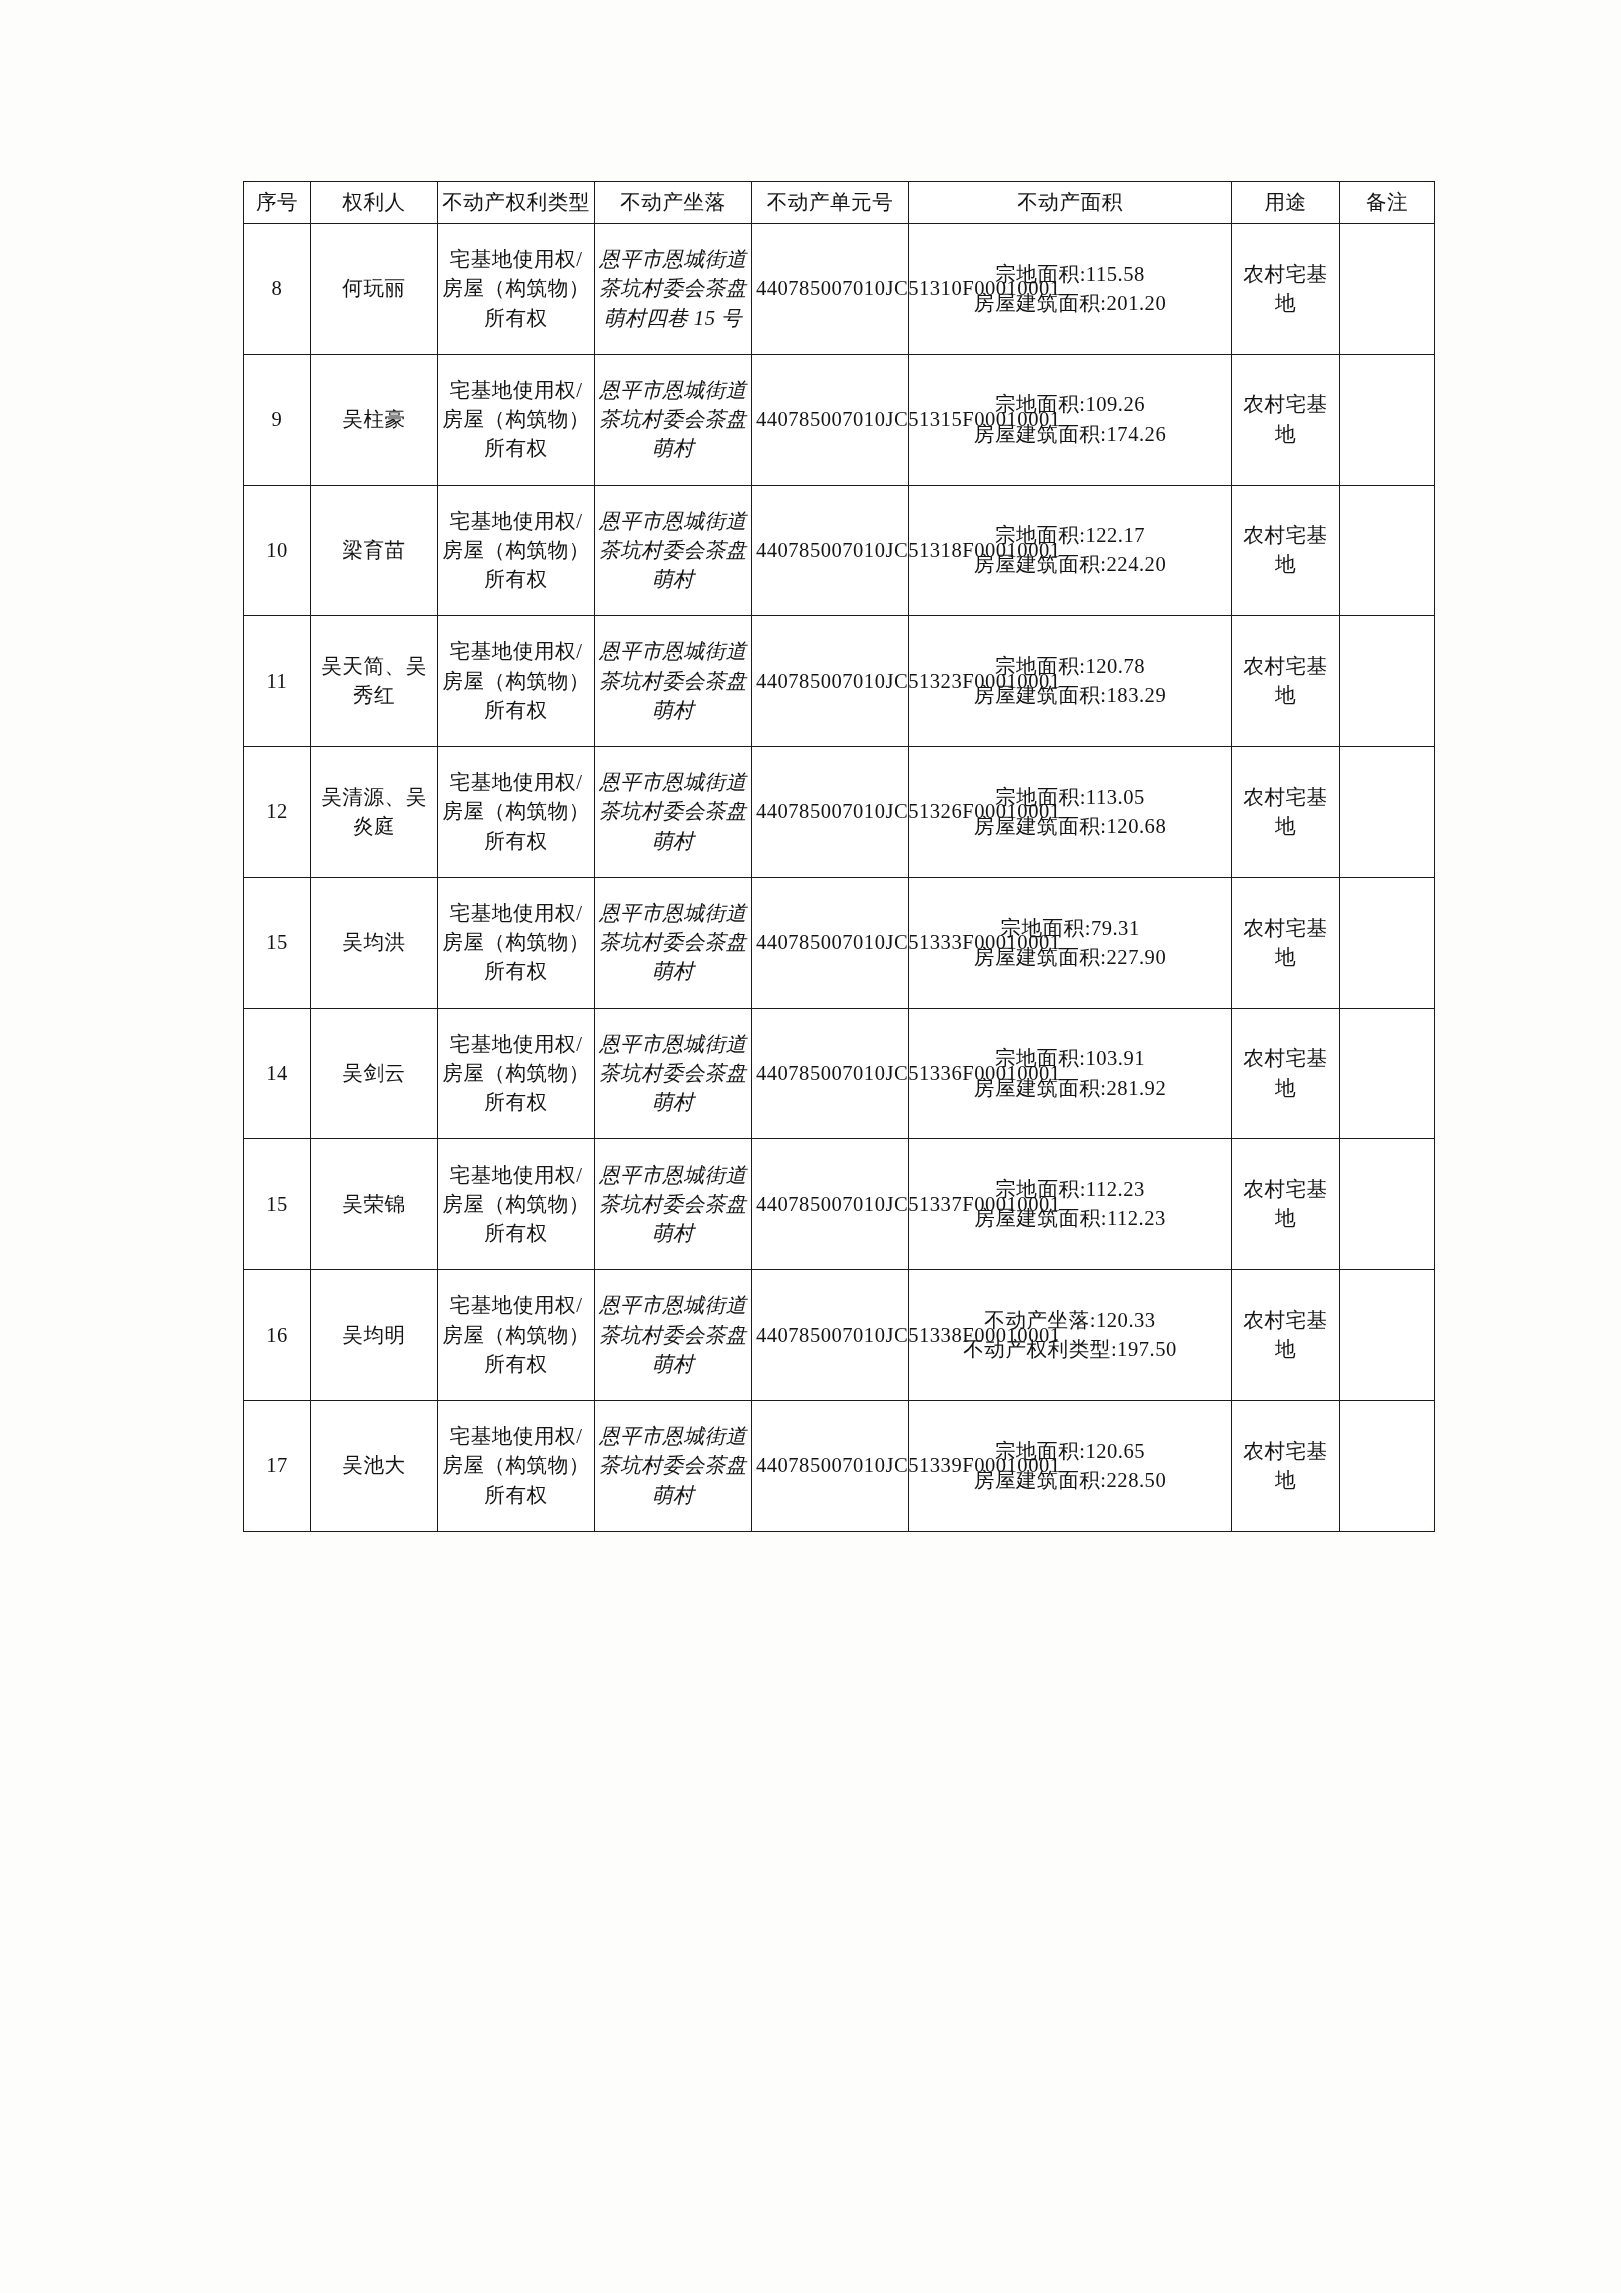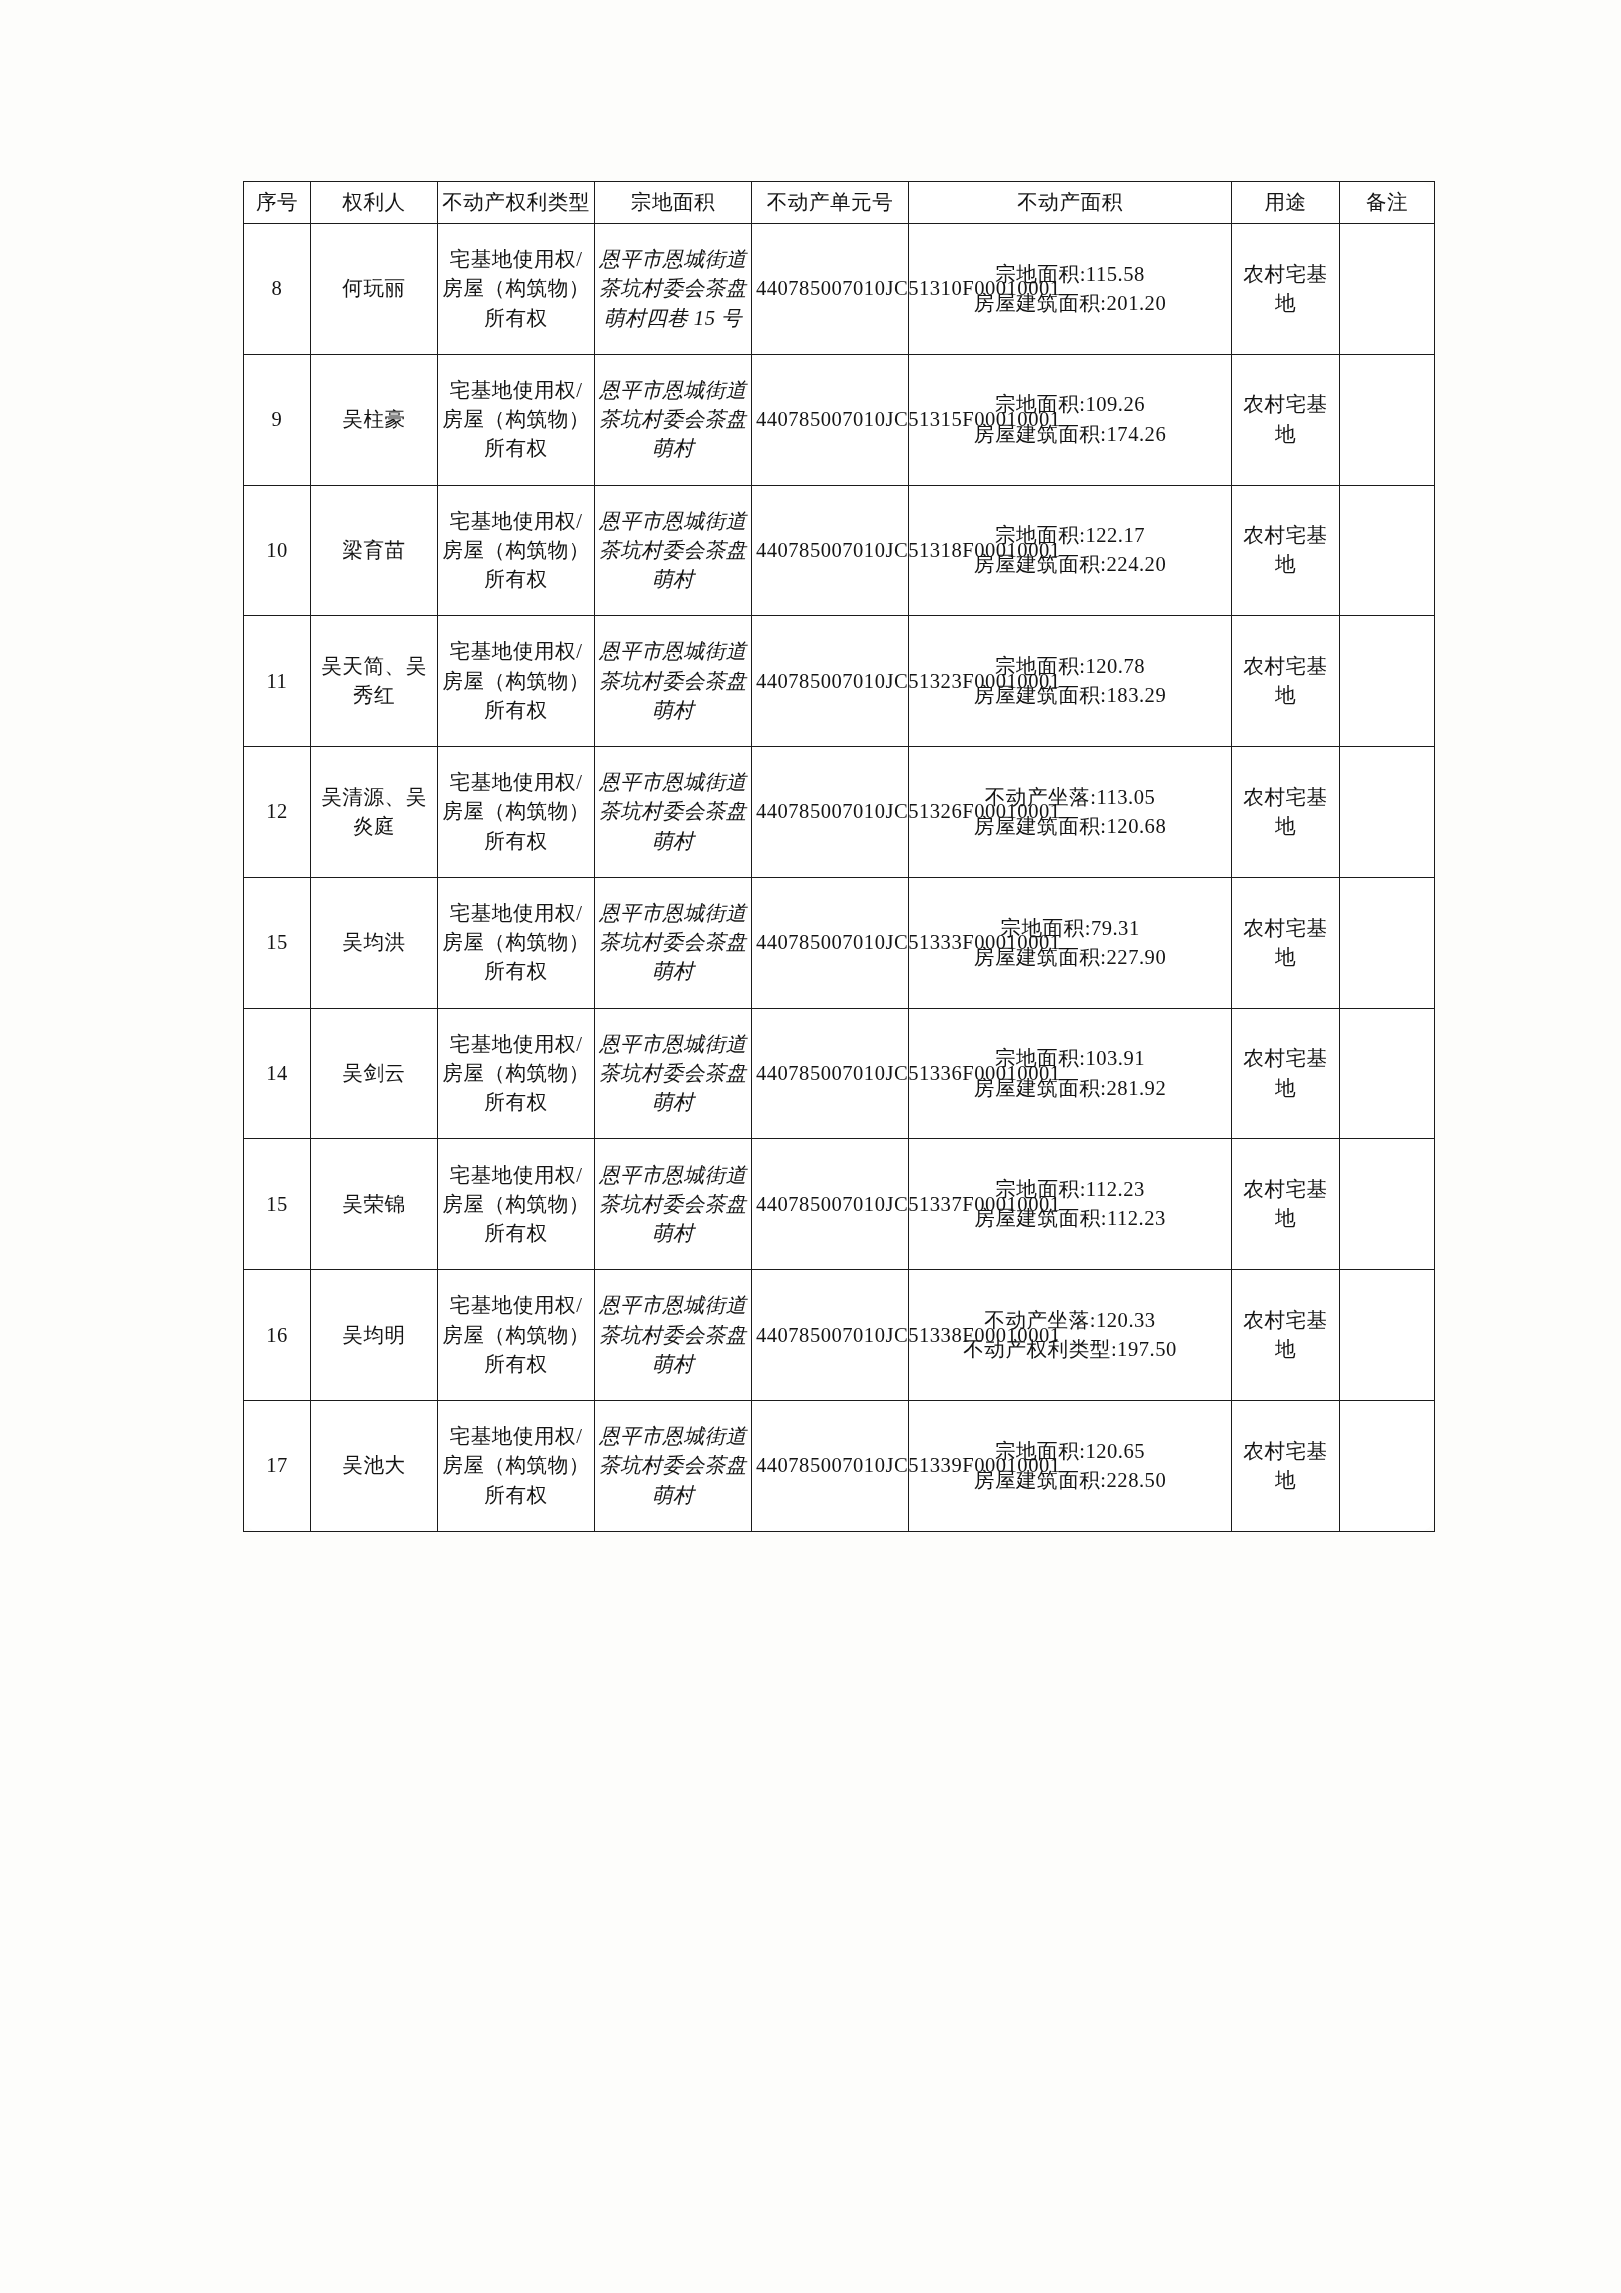--- a/index.html
+++ b/index.html
@@ -87,21 +87,21 @@
         <col class="c-unit">
           <col class="c-area">
           <col class="c-use">
           <col class="c-remark">
       </colgroup>
       <thead>
         <tr>
           <th class="hdr-cell">序号</th>
           <th class="hdr-cell">权利人</th>
           <th class="hdr-cell">不动产权利类型</th>
-          <th class="hdr-cell">宗地面积</th>
+          <th class="hdr-cell">不动产坐落</th>
           <th class="hdr-cell">不动产单元号</th>
           <th class="hdr-cell">不动产面积</th>
           <th class="hdr-cell">用途</th>
           <th class="hdr-cell">备注</th>
         </tr>
       </thead>
       <tbody>
         <tr class="row-tall">
           <td class="cell-no">8</td>
           <td class="cell-owner">何玩丽</td>
@@ -154,21 +154,21 @@
           <td class="cell-use">农村宅基地</td>
           <td class="cell-remark"></td>
         </tr>
         <tr class="row-tall">
           <td class="cell-no">12</td>
           <td class="cell-owner">吴清源、吴炎庭</td>
           <td class="cell-type">宅基地使用权/房屋（构筑物）所有权</td>
           <td class="cell-loc">恩平市恩城街道茶坑村委会茶盘萌村</td>
           <td class="cell-unit">440785007010JC51326F00010001</td>
           <td class="cell-area">
-            <span class="ln">不动产坐落:113.05</span>
+            <span class="ln">宗地面积:113.05</span>
             <span class="ln">房屋建筑面积:120.68</span>
           </td>
           <td class="cell-use">农村宅基地</td>
           <td class="cell-remark"></td>
         </tr>
         <tr class="row-tall">
           <td class="cell-no">15</td>
           <td class="cell-owner">吴均洪</td>
           <td class="cell-type">宅基地使用权/房屋（构筑物）所有权</td>
           <td class="cell-loc">恩平市恩城街道茶坑村委会茶盘萌村</td>

